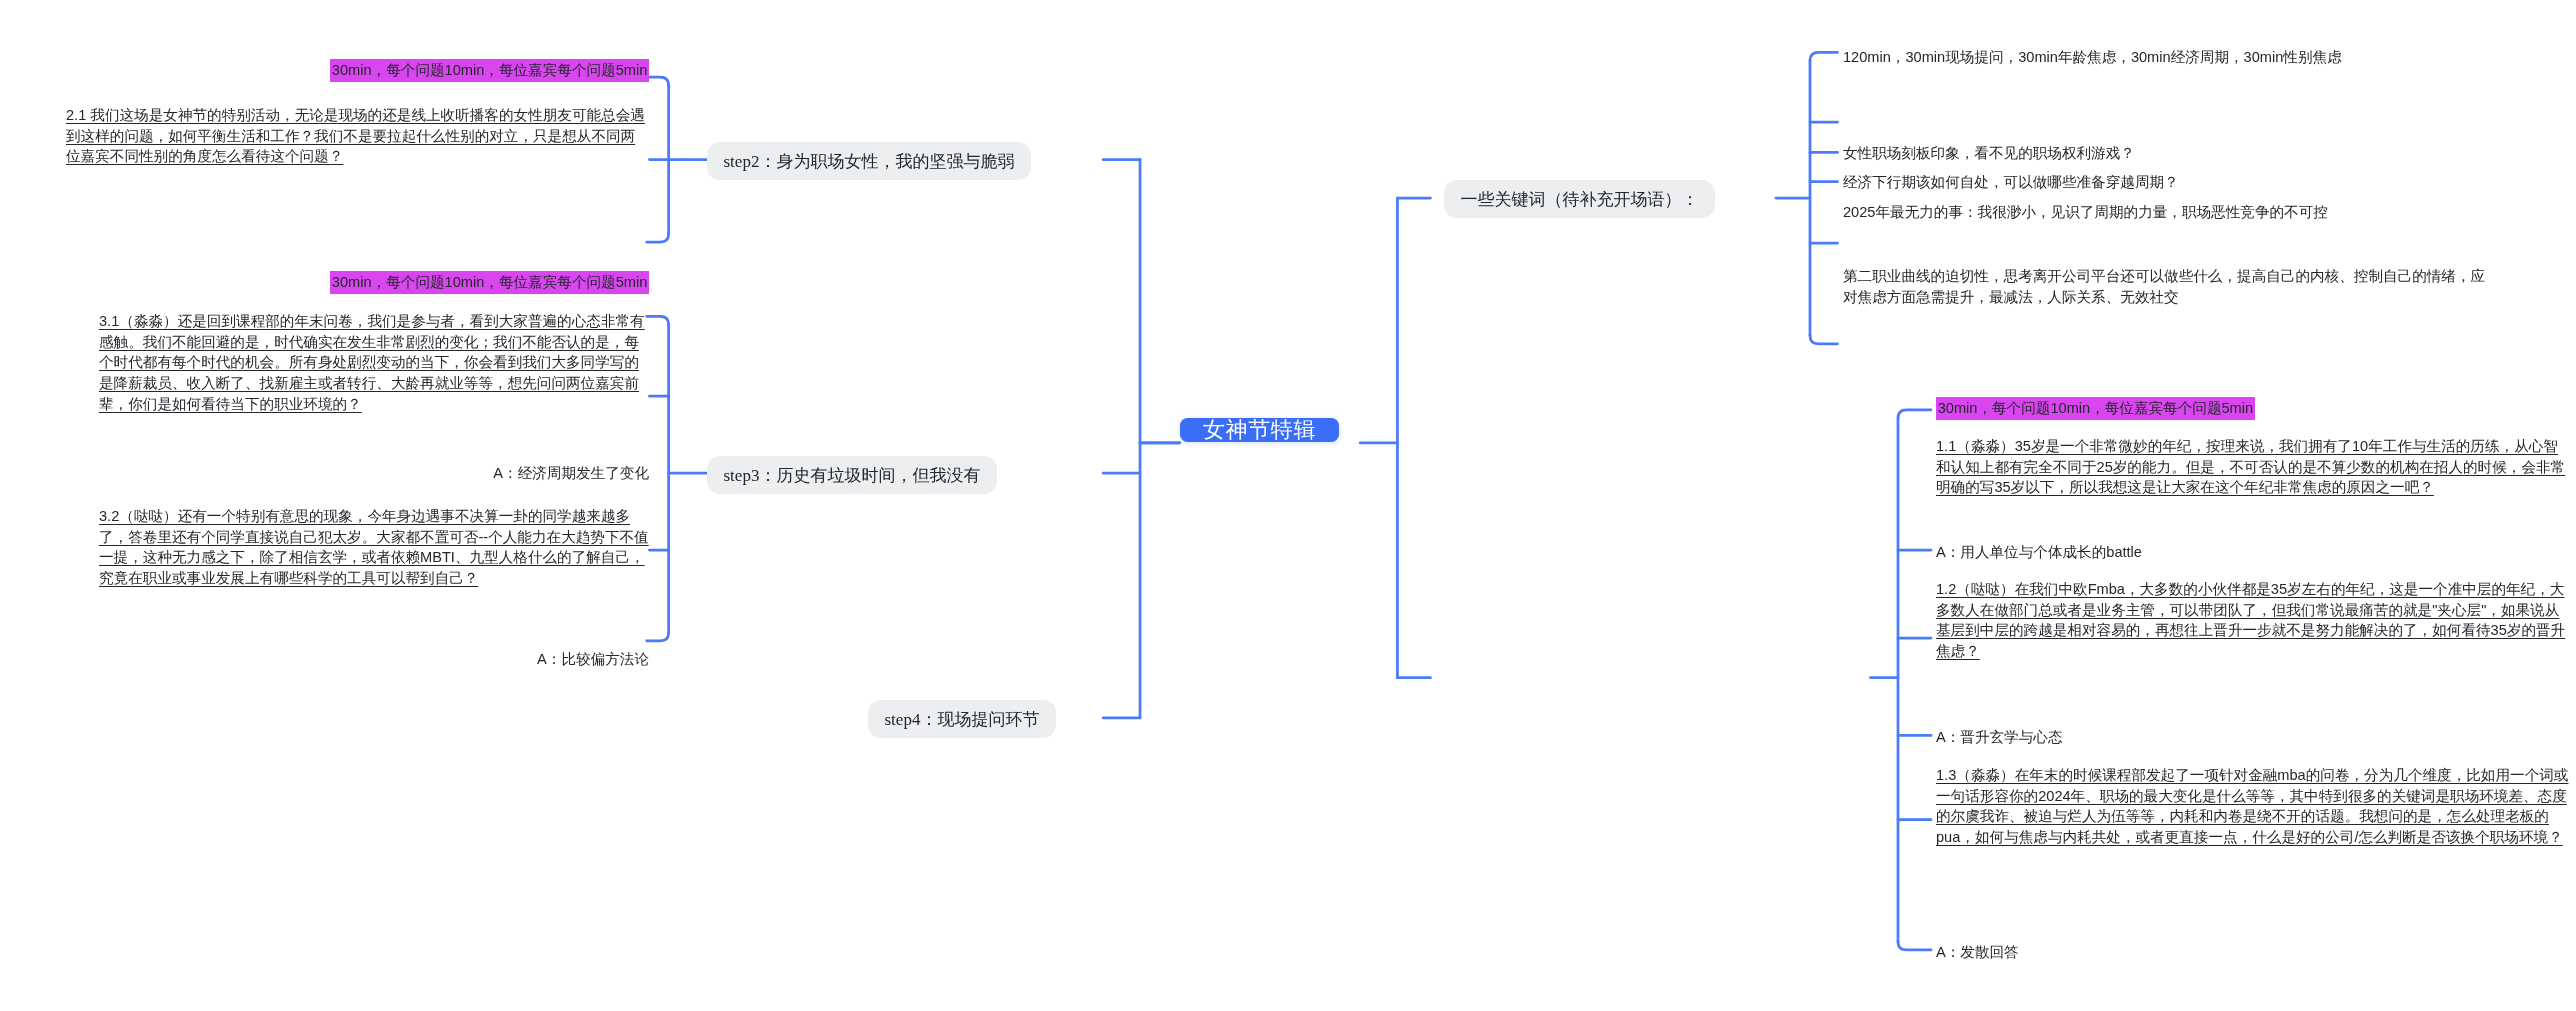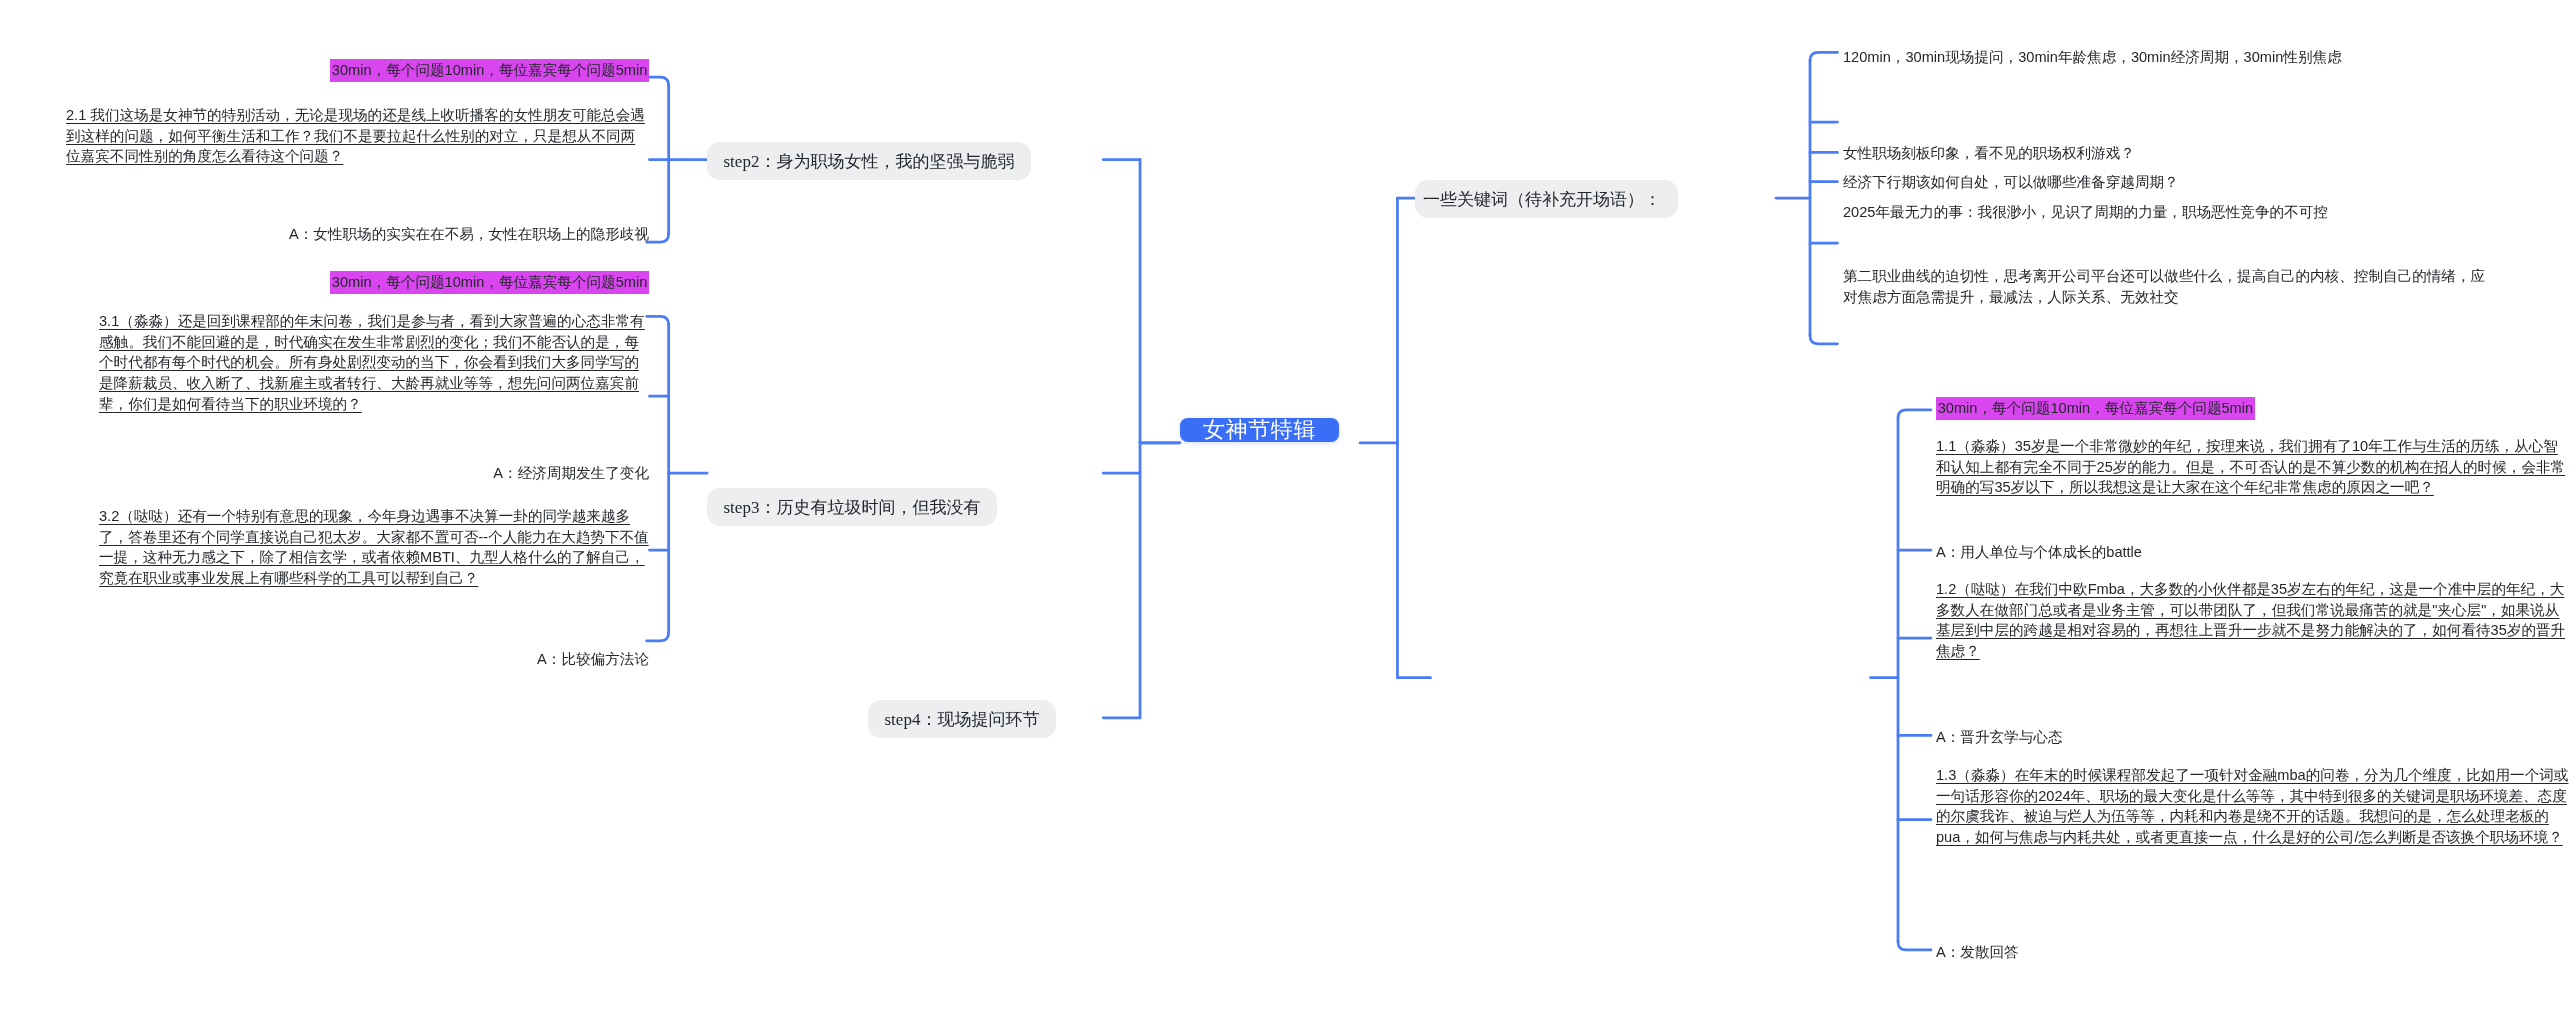--- a/index.html
+++ b/index.html
@@ -118,39 +118,38 @@
   <div class="node root" style="left:1180px;top:418px;">女神节特辑</div>
 
   <div class="node pill" style="left:707px;top:142px;">step2：身为职场女性，我的坚强与脆弱</div>
 
   <div class="node t-right" style="left:99px;top:59px;width:550px;">
     <span class="leaf hl">30min，每个问题10min，每位嘉宾每个问题5min</span>
   </div>
 
   <div class="node leaf u" style="left:66px;top:105px;width:583px;">2.1 我们这场是女神节的特别活动，无论是现场的还是线上收听播客的女性朋友可能总会遇到这样的问题，如何平衡生活和工作？我们不是要拉起什么性别的对立，只是想从不同两位嘉宾不同性别的角度怎么看待这个问题？</div>
 
-  <div class="node leaf ans t-right" style="left:99px;top:224px;width:550px;">A：女性职场的实实在在不易，女性在职场上的隐形歧视</div>
 
-  <div class="node pill" style="left:707px;top:456px;margin-top:32px;">step3：历史有垃圾时间，但我没有</div>
+  <div class="node pill" style="left:707px;top:456px;">step3：历史有垃圾时间，但我没有</div>
 
   <div class="node t-right" style="left:99px;top:271px;width:550px;">
     <span class="leaf hl">30min，每个问题10min，每位嘉宾每个问题5min</span>
   </div>
 
   <div class="node leaf u" style="left:99px;top:311px;width:550px;">3.1（淼淼）还是回到课程部的年末问卷，我们是参与者，看到大家普遍的心态非常有感触。我们不能回避的是，时代确实在发生非常剧烈的变化；我们不能否认的是，每个时代都有每个时代的机会。所有身处剧烈变动的当下，你会看到我们大多同学写的是降薪裁员、收入断了、找新雇主或者转行、大龄再就业等等，想先问问两位嘉宾前辈，你们是如何看待当下的职业环境的？</div>
 
   <div class="node leaf ans t-right" style="left:99px;top:463px;width:550px;">A：经济周期发生了变化</div>
 
   <div class="node leaf u" style="left:99px;top:506px;width:550px;">3.2（哒哒）还有一个特别有意思的现象，今年身边遇事不决算一卦的同学越来越多了，答卷里还有个同学直接说自己犯太岁。大家都不置可否--个人能力在大趋势下不值一提，这种无力感之下，除了相信玄学，或者依赖MBTI、九型人格什么的了解自己，究竟在职业或事业发展上有哪些科学的工具可以帮到自己？</div>
 
   <div class="node leaf ans t-right" style="left:99px;top:649px;width:550px;">A：比较偏方法论</div>
 
   <div class="node pill" style="left:868px;top:700px;">step4：现场提问环节</div>
 
-  <div class="node pill" style="left:1415px;top:180px;padding-left:8px;">一些关键词（待补充开场语）：</div>
+  <div class="node pill" style="left:1444px;top:180px;">一些关键词（待补充开场语）：</div>
 
   <div class="node leaf" style="left:1843px;top:47px;width:655px;">120min，30min现场提问，30min年龄焦虑，30min经济周期，30min性别焦虑</div>
 
 
   <div class="node leaf" style="left:1843px;top:143px;width:655px;">女性职场刻板印象，看不见的职场权利游戏？</div>
 
   <div class="node leaf" style="left:1843px;top:172px;width:655px;">经济下行期该如何自处，可以做哪些准备穿越周期？</div>
 
   <div class="node leaf" style="left:1843px;top:202px;width:655px;">2025年最无力的事：我很渺小，见识了周期的力量，职场恶性竞争的不可控</div>
 

